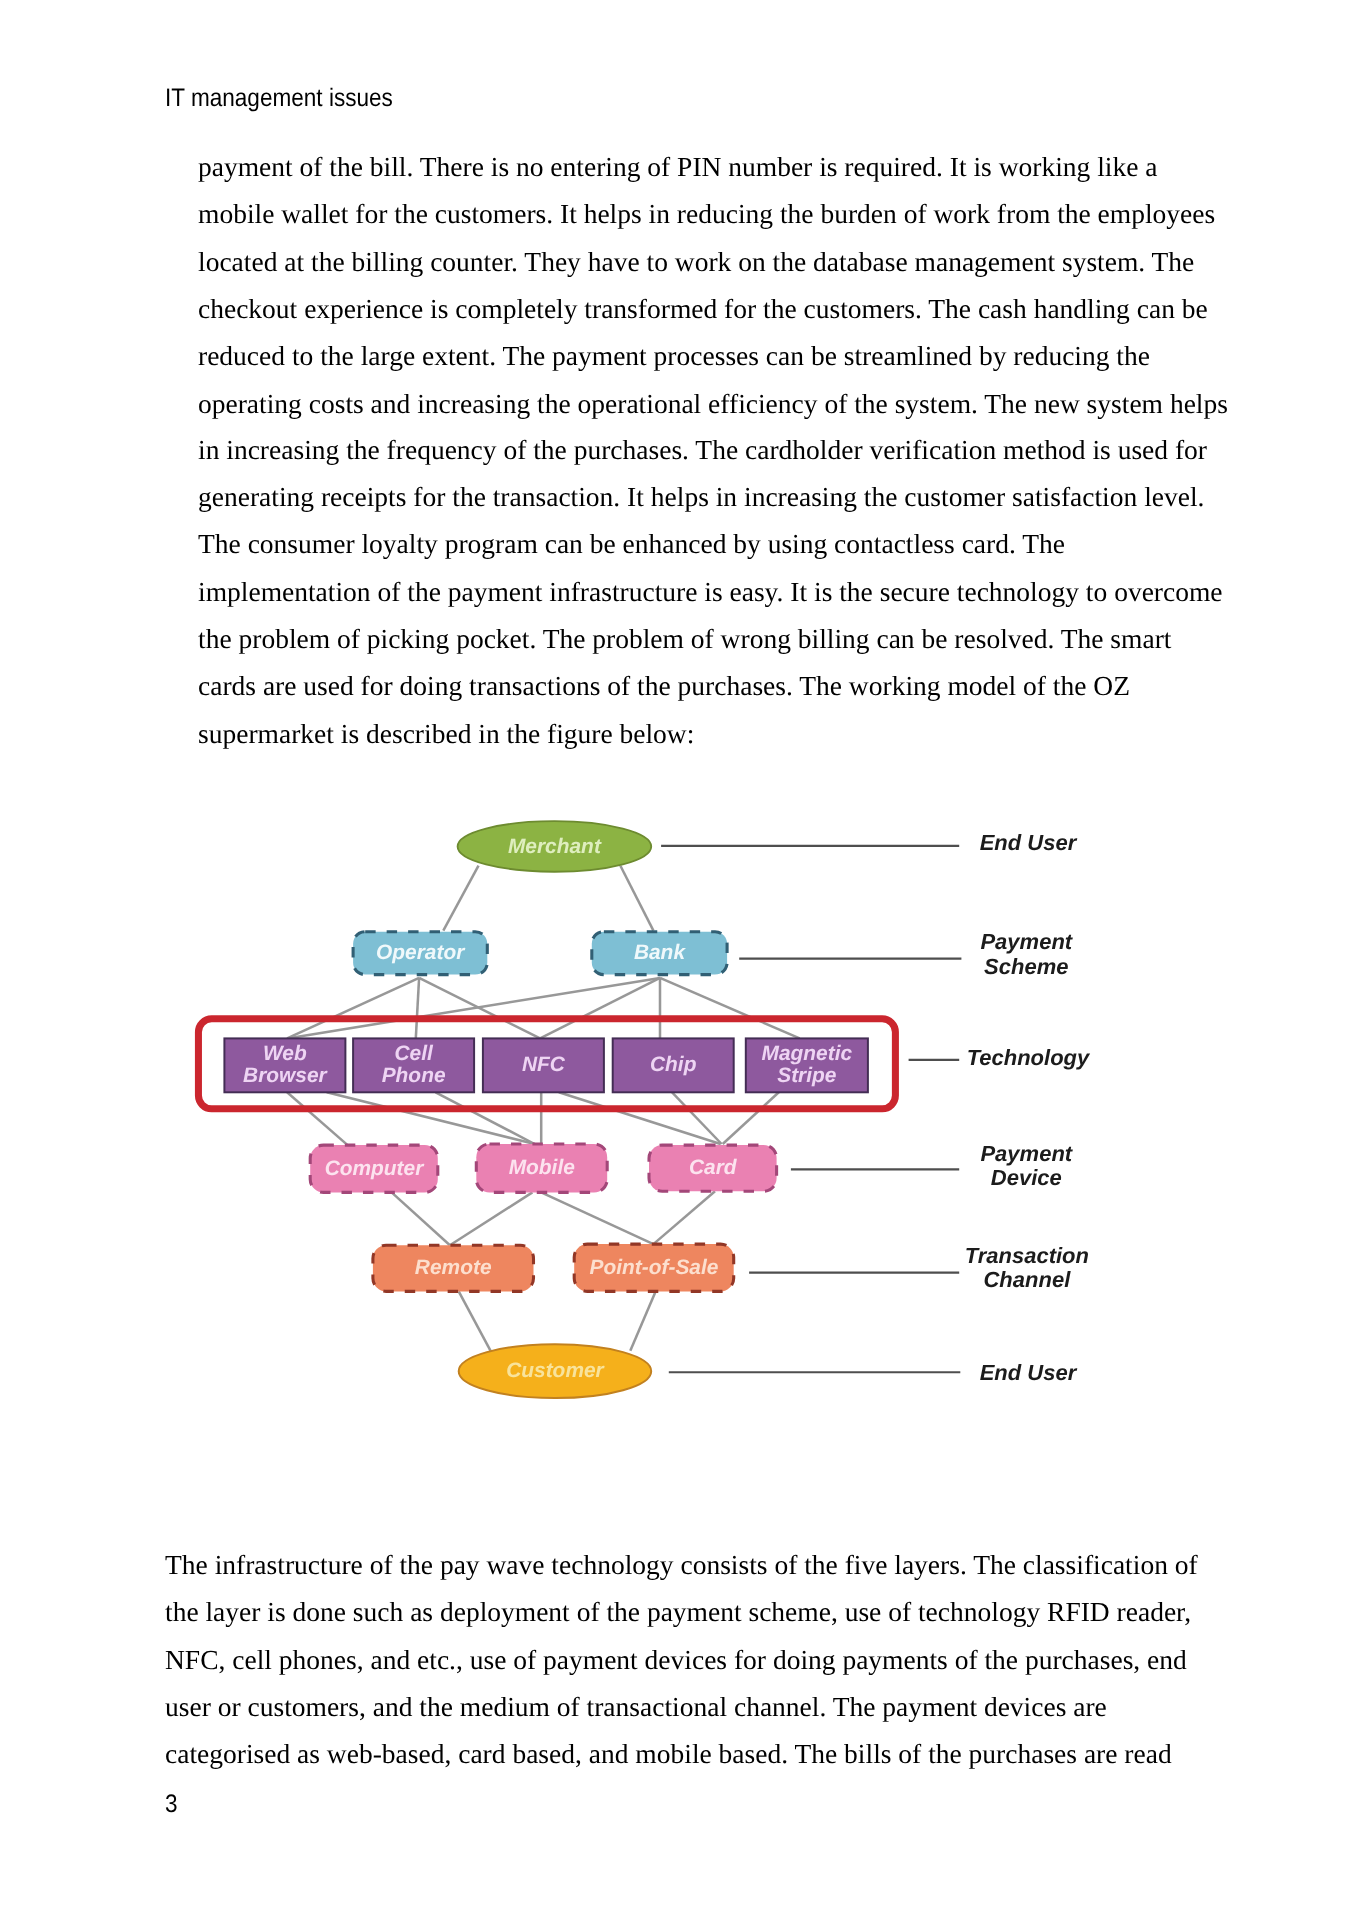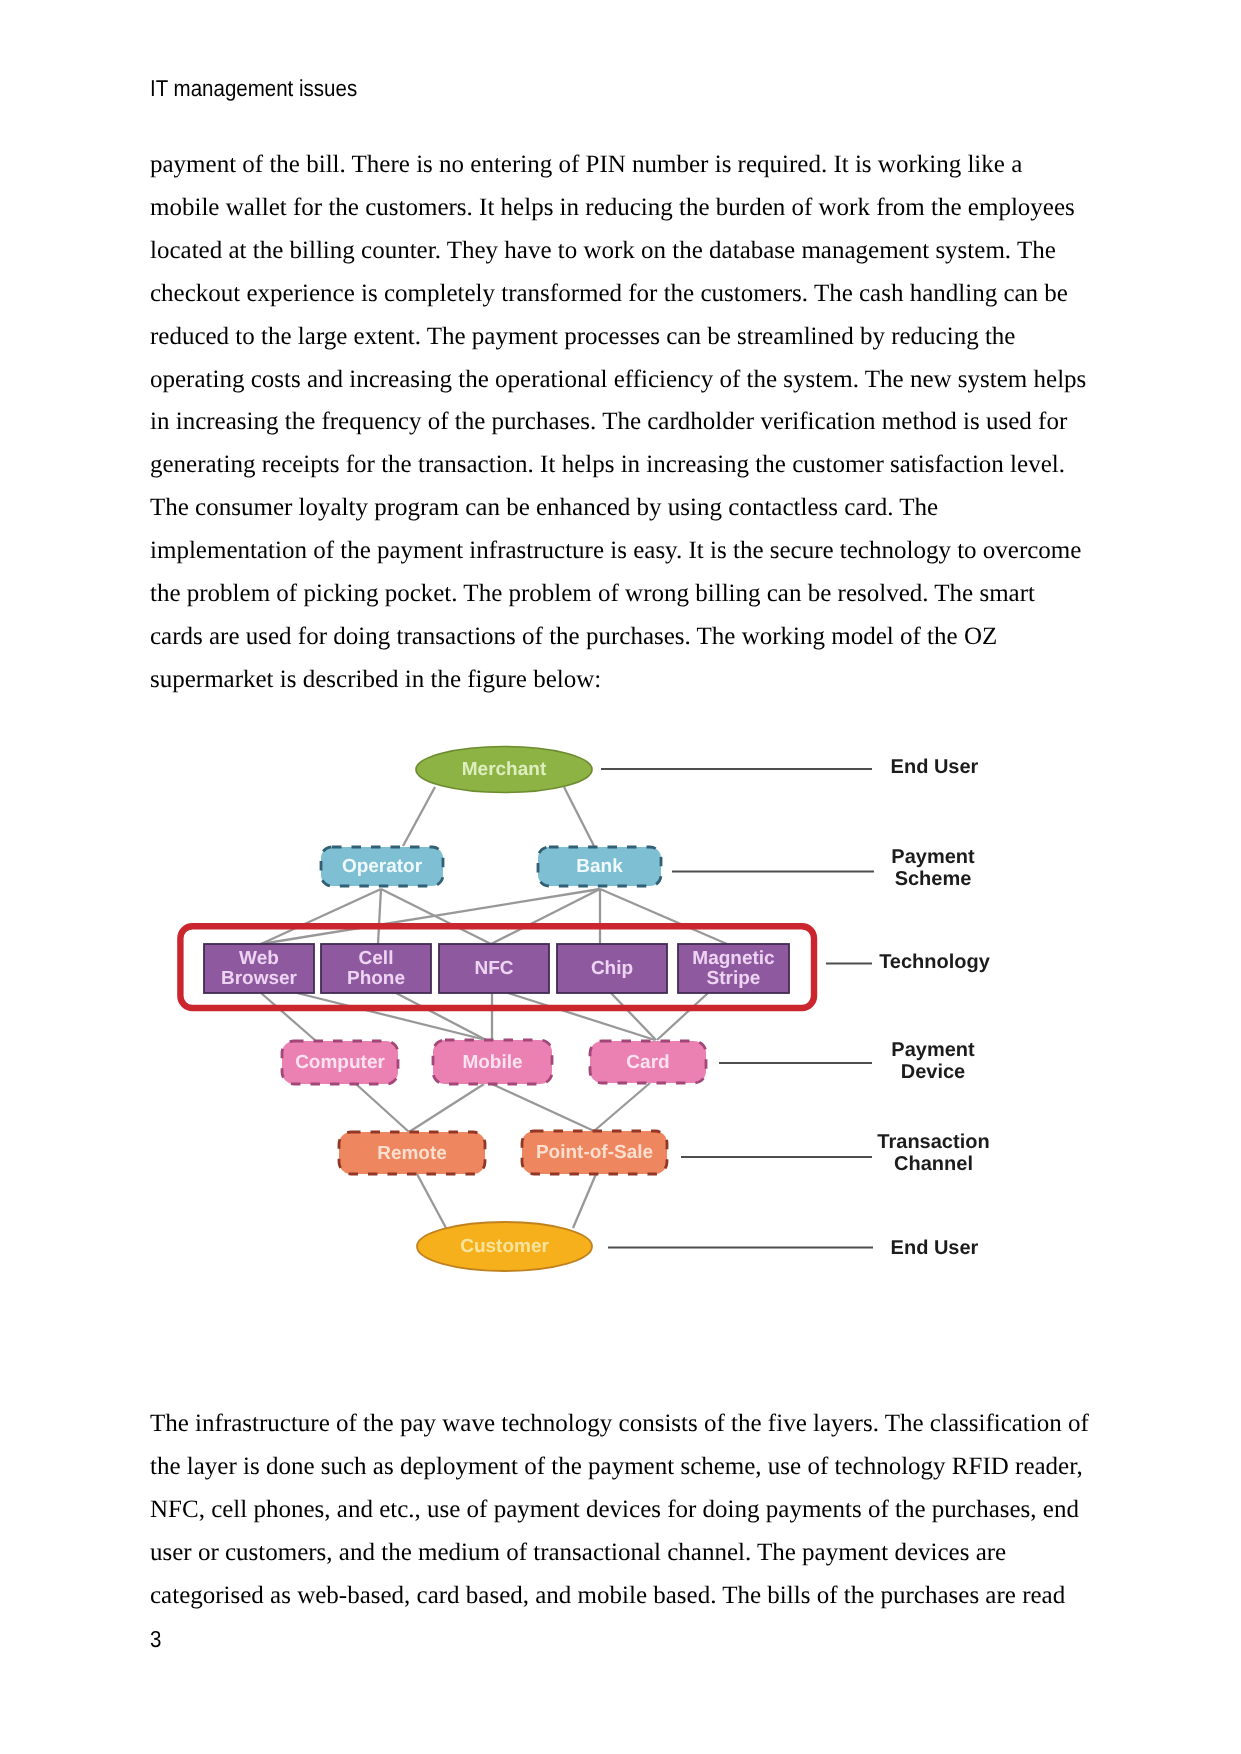--- a/index.html
+++ b/index.html
@@ -8,22 +8,22 @@
   font-family:"Liberation Serif",serif;-webkit-font-smoothing:antialiased;
   text-rendering:geometricPrecision;}
 #page{position:absolute;left:0;top:0;width:996px;height:1754px;background:#fff;
   transform:translateZ(0);}
 .hdr{position:absolute;left:150px;top:75px;font-family:"Liberation Sans",sans-serif;
   font-size:23px;color:#000;white-space:nowrap;transform:scaleX(0.892);transform-origin:0 0;opacity:0.999;}
 .body-para{position:absolute;left:150px;font-size:25px;line-height:42.9px;color:#000;
   white-space:pre;font-family:"Liberation Serif",serif;opacity:0.999;}
 .pgnum{position:absolute;left:150px;top:1626px;font-family:"Liberation Sans",sans-serif;
   font-size:23px;color:#000;white-space:nowrap;transform:scaleX(0.892);transform-origin:0 0;opacity:0.999;}
-#figure{position:absolute;left:170px;top:735px;width:850px;height:565px;filter:blur(0.68px) saturate(0.97) contrast(0.985);}
-#para1{top:144px;}
+#figure{position:absolute;left:170px;top:735px;width:850px;height:565px;filter:blur(0.68px) saturate(0.97) contrast(0.985);font-style:italic;}
+#para1{top:132px;margin-left:30px;}
 #para2{top:1375px;margin-top:28px;}
 </style>
 </head>
 <body>
 
 <div id="page">
   <div class="hdr">IT management issues</div>
   <div class="body-para" id="para1">payment of the bill. There is no entering of PIN number is required. It is working like a
 mobile wallet for the customers. It helps in reducing the burden of work from the employees
 located at the billing counter. They have to work on the database management system. The

